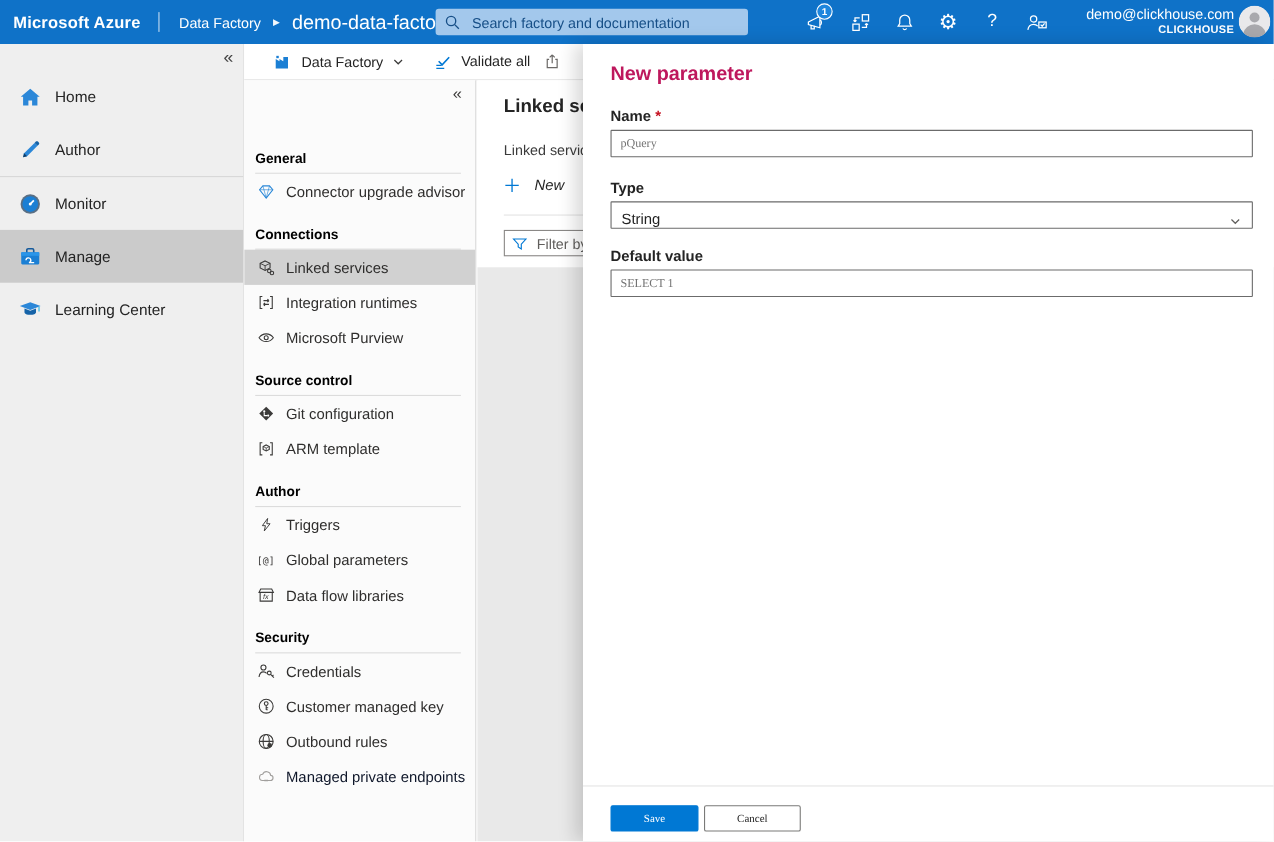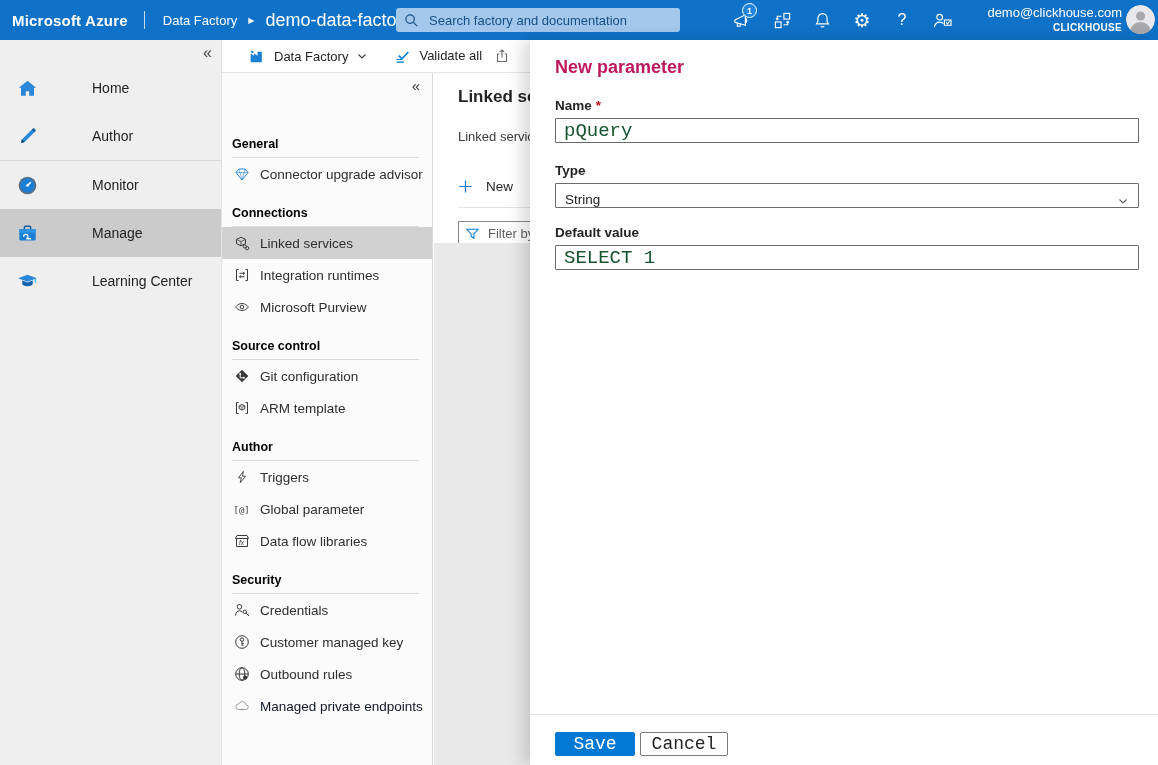--- a/index.html
+++ b/index.html
@@ -36,21 +36,21 @@
   .tb-email { font-size:13px; line-height:16px; }
   .tb-tenant { font-size:10px; font-weight:700; line-height:13px; letter-spacing:.3px; }
   .tb-avatar { position:absolute; right:3px; top:5px; width:29px; height:29px; border-radius:50%;
     overflow:hidden; cursor:pointer; }
 
   
   .leftnav { position:absolute; top:40px; left:0; width:222px; height:725px;
     background:#efefef; border-right:1px solid #e2e2e2; }
   .lnav-collapse { position:absolute; top:4px; right:9px; font-size:16px; color:#444; cursor:pointer; }
   .lnav-items { padding-top:24px; }
-  .lnav-row { height:48px; display:flex; align-items:center; padding-left:17px; cursor:pointer;gap:42px; }
+  .lnav-row { height:48px; display:flex; align-items:center; padding-left:17px; cursor:pointer; }
   .lnav-row.sel { background:#cbcbcb; }
   .lnav-icon { width:21px; height:21px; margin-right:12px; display:flex; align-items:center; justify-content:center; }
   .lnav-label { font-size:14px; color:#242424; }
   .lnav-div { height:1px; background:#d8d8d8; margin:0; }
 
   
   .workspace { position:absolute; top:40px; left:222px; width:936px; height:725px; background:#fff; }
   .toolbar { height:33px; border-bottom:1px solid #e4e4e4; display:flex; align-items:center; padding-left:26px; }
   .toolbar .tname { font-size:13px; margin:0 8px 0 9px; cursor:pointer; }
   .tool-chevron { margin-right:26px; cursor:pointer; display:flex; }
@@ -71,46 +71,46 @@
   .mrow.sel { background:#d1d1d1; }
   .micon { width:18px; height:16px; margin-right:9px; display:flex; align-items:center; justify-content:center; }
   .mlabel { font-size:13.5px; color:#2f2e2d; white-space:nowrap; }
   .mrow.disabled .mlabel { color:#0f172a; }
 
   
   .main { position:absolute; top:33px; left:212px; right:0; bottom:0; background:#fff; padding:13px 0 0 24px; }
   .main-listbg { position:absolute; top:170px; left:0; right:0; bottom:0; background:#e9e9e9; }
   .main-title { font-size:17px; font-weight:700; color:#242424; line-height:21px; white-space:nowrap; }
   .main-desc { font-size:13px; color:#3b3b3b; margin-top:22px; white-space:nowrap; }
-  .new-btn { display:flex; align-items:center; margin-top:29px; height:26px; cursor:pointer; width:90px; }
+  .new-btn { display:flex; align-items:flex-start; margin-top:17px; height:26px; cursor:pointer; width:90px;font-style:italic; }
   .new-btn .plus { margin-right:13px; display:flex; }
   .new-btn .nlabel { font-size:13.5px; color:#242424; }
   .main hr.toolsep { border:none; border-top:1px solid #e3e3e3; margin:8px 0 0 0; width:160px; }
   .filterbox { margin-top:13px; width:150px; height:24px; border:1px solid #8a8886; background:#fff;
     display:flex; align-items:center; padding-left:6px; }
   .filterbox input { border:none; outline:none; background:transparent; margin-left:6px; width:100px;
     font-size:13px; color:#242424; font-family:inherit; }
   .filterbox input::placeholder { color:#605e5c; opacity:1; }
 
   
   .panel { position:absolute; top:40px; left:530px; width:628px; height:725px; background:#fff;
     box-shadow:-7px 0 16px rgba(0,0,0,.16); z-index:10; padding:16px 19px 0 25px; }
   .panel-title { font-size:18px; font-weight:700; color:#be185d; line-height:22px; }
   .field { margin-top:20px; }
   .field.tight { margin-top:17px; }
   .flabel { font-size:13.5px; font-weight:700; color:#242424; line-height:15px; margin-bottom:5px; }
   .req { color:#c50f1f; margin-left:4px; font-weight:700; }
   .tinput { width:100%; height:25px; border:1px solid #6b6b6b; border-radius:1px; background:#fff;
-    font-size:19px; color:#14532d; padding:0 8px; font-family:Liberation Mono, monospace; outline:none; }
+    font-size:11px; color:#737373; padding:0 8px; font-family:Liberation Serif, serif; outline:none; }
   .tselect { width:100%; height:25px; border:1px solid #6b6b6b; border-radius:1px; background:#fff;
     display:flex; align-items:flex-end; justify-content:space-between; padding:0 9px; cursor:pointer; }
   .tselect .sval { font-size:13.5px; color:#242424; }
   .panel-footer { position:absolute; bottom:0; left:0; right:0; height:51px; border-top:1px solid #e4e4e4;
     padding:17px 0 0 25px; display:flex; }
-  .btn { height:24px; font-size:18px; border-radius:2px; cursor:pointer; font-family:Liberation Mono, monospace;
+  .btn { height:24px; font-size:10px; border-radius:2px; cursor:pointer; font-family:Liberation Serif, serif;
     display:flex; align-items:center; justify-content:center; }
   .btn-save { width:80px; background:#0078d4; border:1px solid #0078d4; color:#fff; }
   .btn-cancel { width:88px; background:#fff; border:1px solid #7a7a78; color:#242424; margin-left:5px; }
 </style>
 </head>
 <body>
 
 <div class="topbar">
   <div class="tb-left">
     <span class="tb-brand">Microsoft Azure</span>
@@ -353,21 +353,21 @@
               </svg>
           </span>
           <span class="mlabel">Triggers</span>
         </div>
         <div class="mrow">
           <span class="micon">
             <svg width="18" height="16" viewBox="0 0 18 16">
                 <text x="0.5" y="11.5" font-size="9" font-family="DejaVu Sans Mono, monospace" fill="#3b3a39">[@]</text>
               </svg>
           </span>
-          <span class="mlabel">Global parameter</span>
+          <span class="mlabel">Global parameters</span>
         </div>
         <div class="mrow">
           <span class="micon">
             <svg width="16" height="16" viewBox="0 0 16 16" fill="none" stroke="#3b3a39">
                 <path d="M2.5 5.5v8h11v-8"></path>
                 <path d="M1.5 5.5h13L13 2.5H3z"></path>
                 <text x="5" y="11.8" font-size="6.5" font-style="italic" fill="#3b3a39" stroke="none">fx</text>
               </svg>
           </span>
           <span class="mlabel">Data flow libraries</span>

